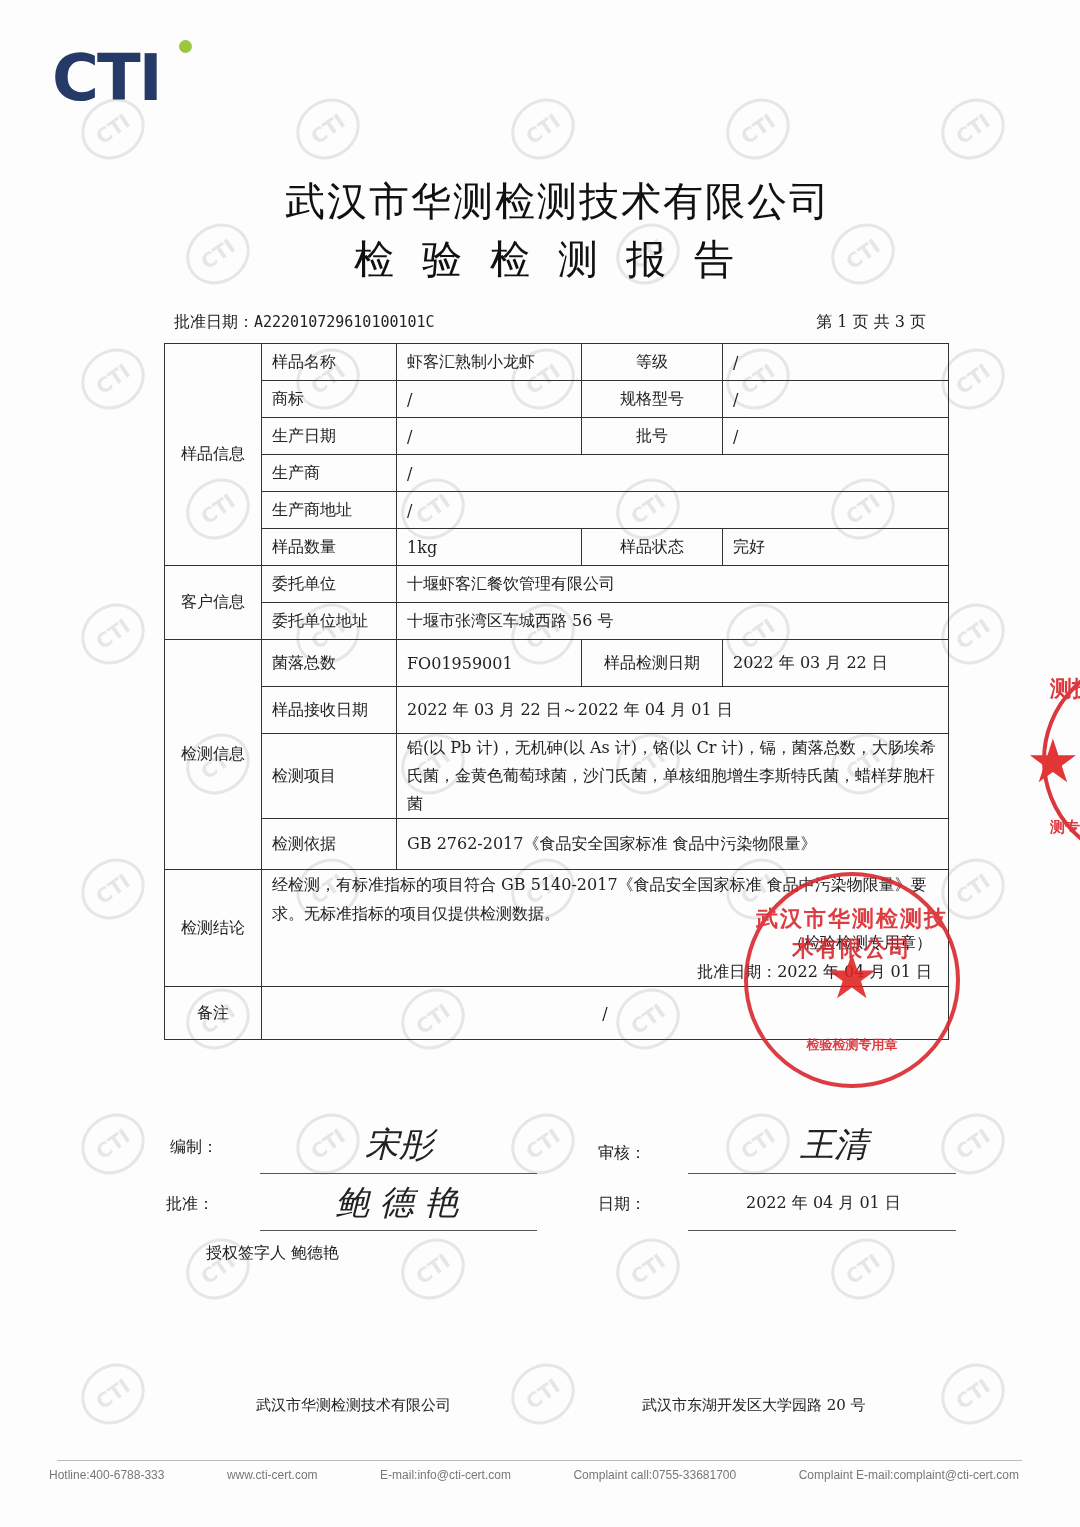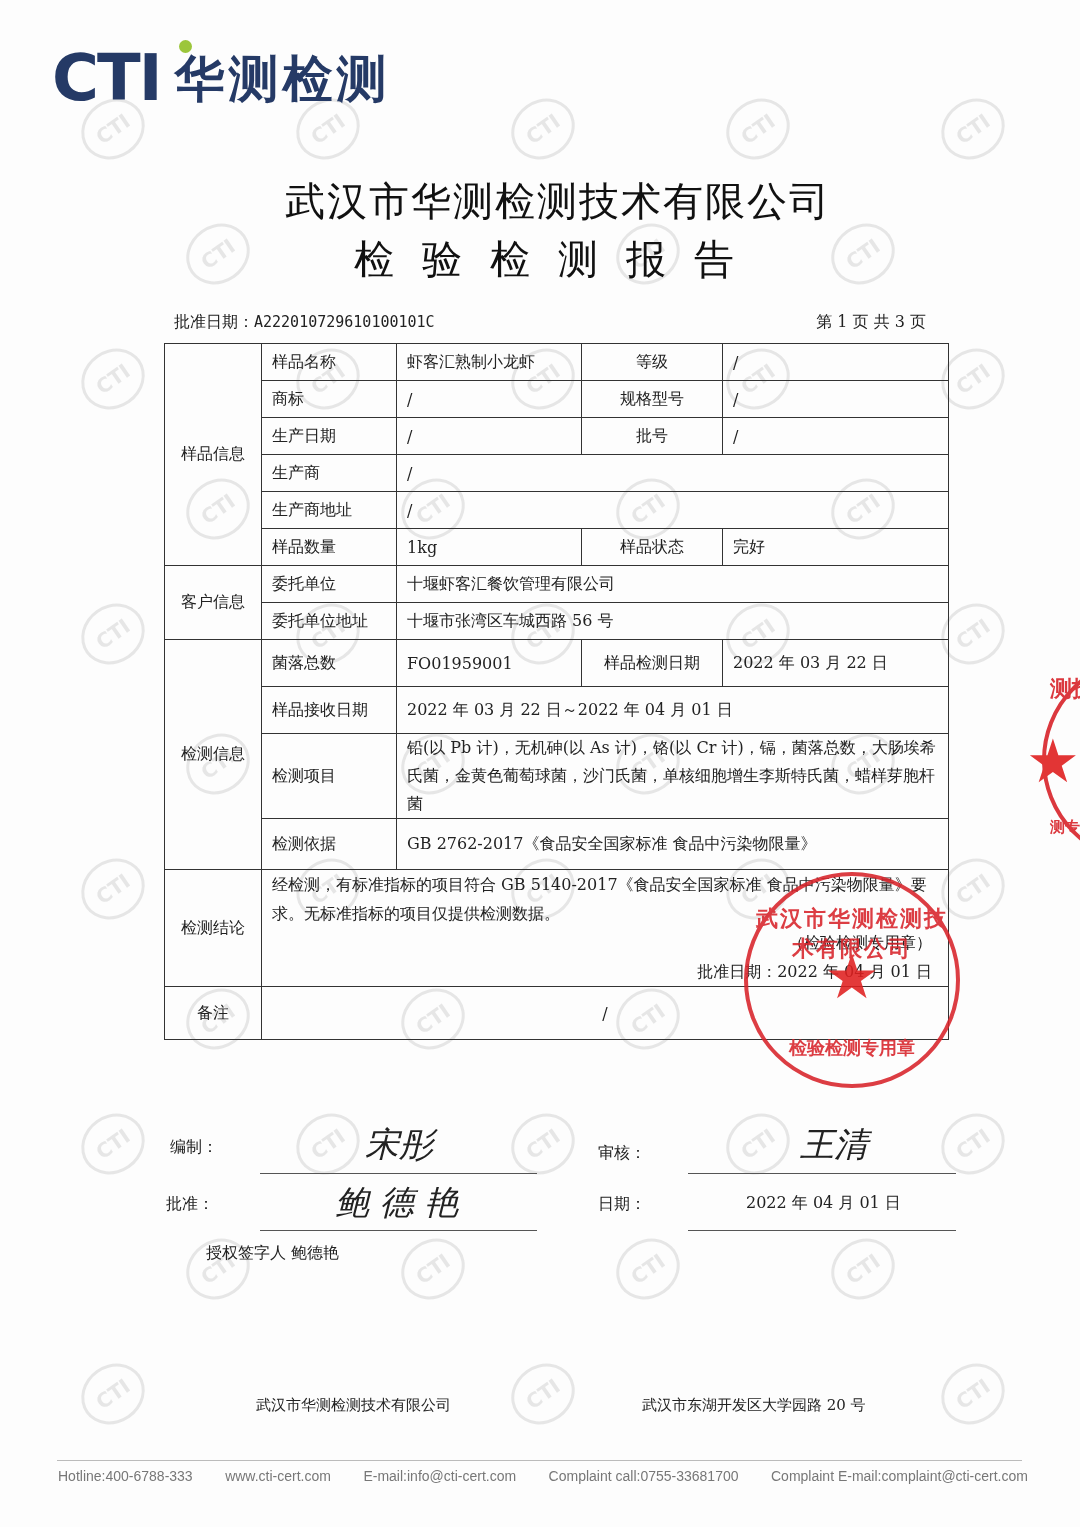--- a/index.html
+++ b/index.html
@@ -29,29 +29,29 @@
   td.val1 { width:164px; }
   td.lbl2 { width:120px; text-align:center; }
   td.conc { vertical-align:top; padding:4px 10px 8px 10px; line-height:29px; height:104px; }
   .conc-right { text-align:right; padding-right:6px; }
   .items { line-height:28px; padding:4px 10px; }
   .sign { position:absolute; z-index:2; font-size:16px; }
   .line { position:absolute; height:0; border-top:1.4px solid #555; z-index:2; }
   .hand { font-family:"DejaVu Serif",serif; font-style:italic; font-size:34px; }
   .footer-addr { position:absolute; top:1396px; font-size:15px; z-index:2; }
   .footer-rule { position:absolute; top:1460px; left:57px; width:965px; border-top:1.5px solid #bbb; }
-  .footer-contact { position:absolute; top:1468px; left:58px; width:970px; display:flex; justify-content:space-between;
-                    font-family:"Liberation Sans",sans-serif; font-size:14px; color:#777; }
+  .footer-contact { position:absolute; top:1468px; left:49px; width:970px; display:flex; justify-content:space-between;
+                    font-family:"Liberation Sans",sans-serif; font-size:12px; color:#777; }
   .stamp { position:absolute; left:744px; top:872px; width:208px; height:208px; border:4px solid #d8232a;
            border-radius:50%; z-index:3; opacity:0.88; }
   .stamp-star { position:absolute; left:76px; top:70px; color:#e02020; font-size:62px; line-height:62px; }
   .stamp-top { position:absolute; top:28px; left:0; width:100%; text-align:center; color:#d8232a;
                font-family:"DejaVu Sans",sans-serif; font-weight:bold; font-size:22px; letter-spacing:2px; }
   .stamp-bottom { position:absolute; top:160px; left:0; width:100%; text-align:center; color:#d8232a;
-                  font-family:"DejaVu Sans",sans-serif; font-weight:bold; font-size:18px; }
+                  font-family:"DejaVu Sans",sans-serif; font-weight:bold; font-size:13px; }
   .stamp2 { position:absolute; left:1042px; top:656px; width:200px; height:200px; border:4px solid #d8232a;
             border-radius:50%; z-index:3; opacity:0.9; }
   .stamp2-star { position:absolute; left:-20px; top:66px; color:#e02020; font-size:60px; }
   .stamp2-t { position:absolute; left:4px; top:14px; color:#d8232a; font-weight:bold; font-size:22px; font-family:"DejaVu Sans",sans-serif; }
   .stamp2-b { position:absolute; left:4px; top:158px; color:#d8232a; font-weight:bold; font-size:15px; font-family:"DejaVu Sans",sans-serif; }
 </style>
 </head>
 <body>
 
 <div class="wm-layer">
@@ -98,21 +98,20 @@
   <div class="wm" style="left:400px;top:1240px">CTI</div>
   <div class="wm" style="left:615px;top:1240px">CTI</div>
   <div class="wm" style="left:830px;top:1240px">CTI</div>
   <div class="wm" style="left:80px;top:1365px">CTI</div>
   <div class="wm" style="left:510px;top:1365px">CTI</div>
   <div class="wm" style="left:940px;top:1365px">CTI</div>
 </div>
 
 <div class="logo">
   <span class="logo-cti"><span>CTI</span><span class="logo-dot"></span></span>
-  <span class="logo-cn">华测检测</span>
 </div>
 
 <div class="title1">武汉市华测检测技术有限公司</div>
 <div class="title2">检验检测报告</div>
 
 <div class="meta-row">
   <span><span>批准日期：</span><span style="font-family:'DejaVu Sans Mono','Liberation Mono',monospace;font-size:15px">A2220107296101001​01C</span></span>
   <span>第 1 页  共 3 页</span>
 </div>
 

